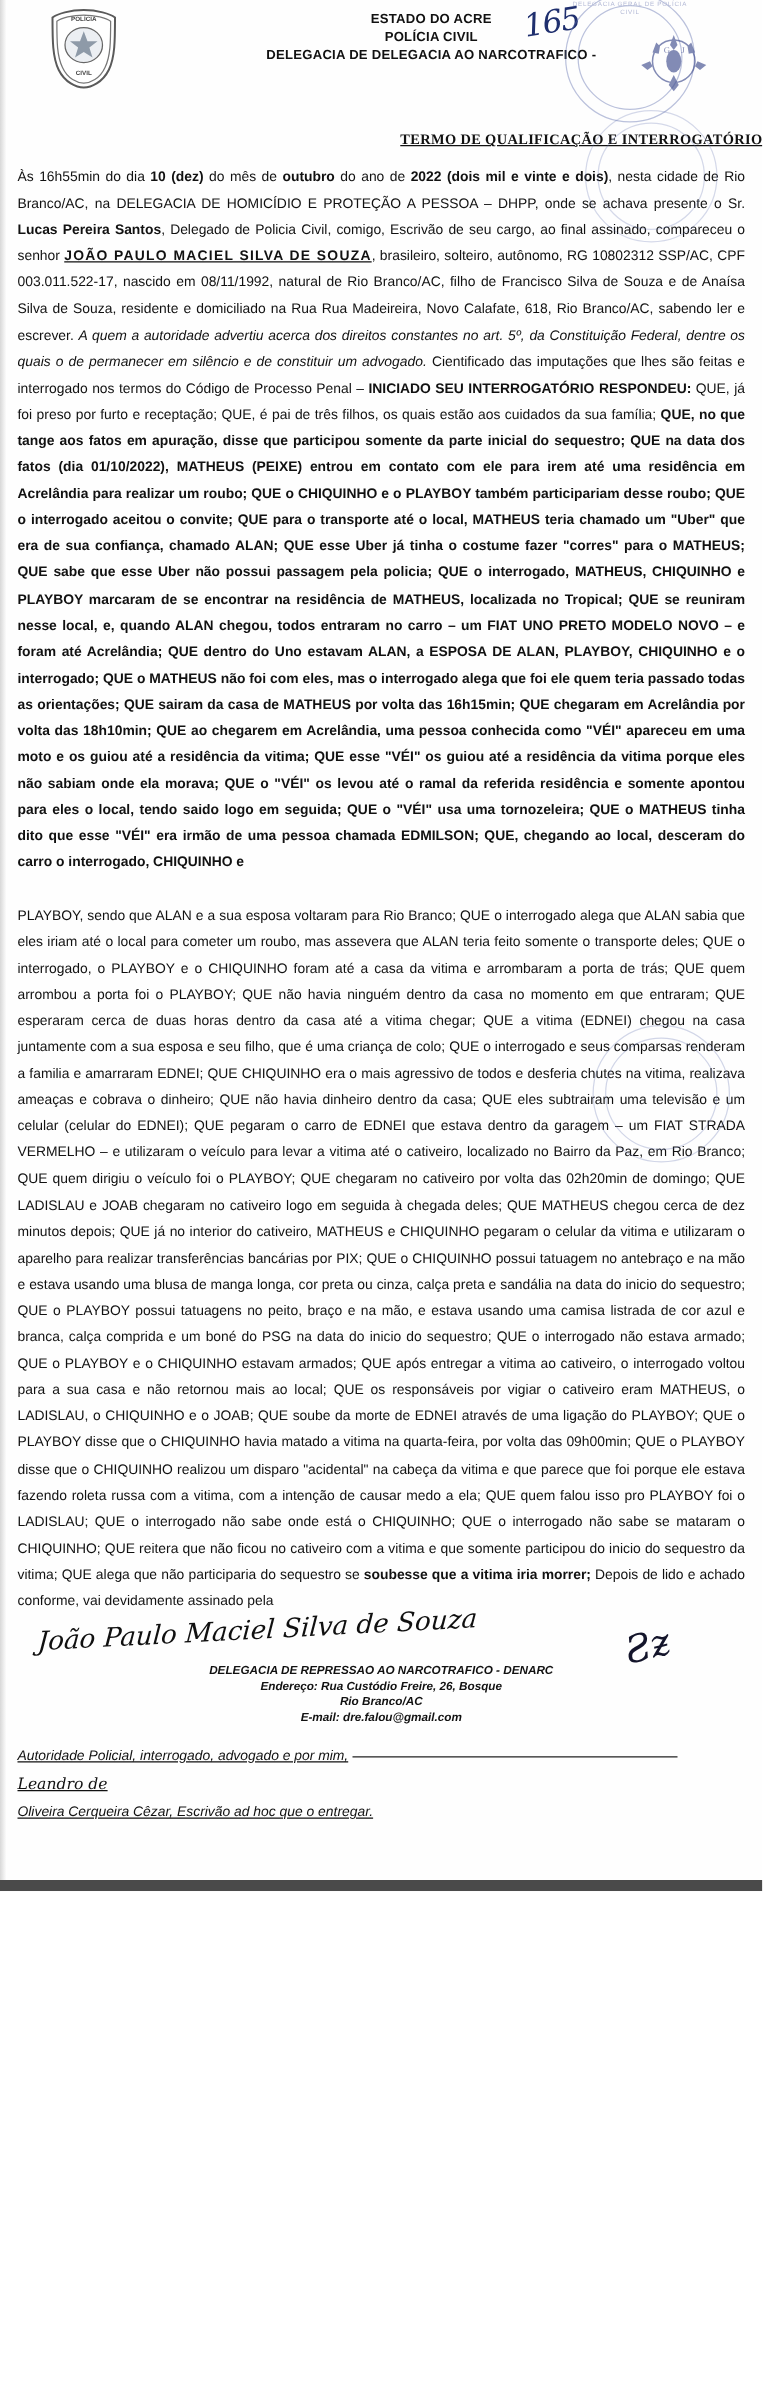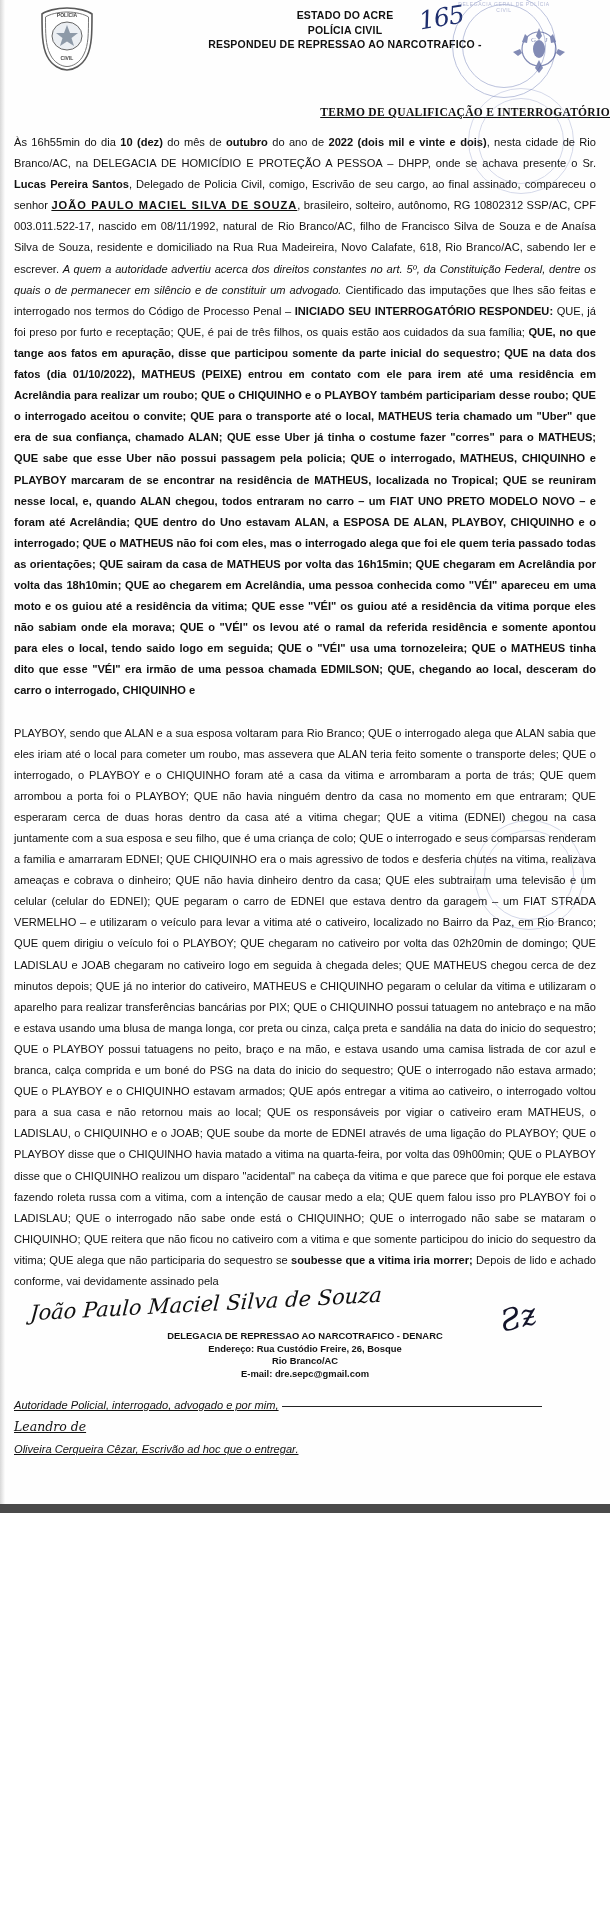--- a/index.html
+++ b/index.html
@@ -152,20 +152,21 @@
     transform: rotate(-14deg);
   }
   .address-block {
     position: absolute;
     left: 0; right: 0;
     top: 36px;
     text-align: center;
     font-size: 9.4px;
     font-weight: bold;
     line-height: 12.6px;
+    font-style: italic;
   }
 
   
   .escrivao {
     position: relative;
     margin: 14px 14px 0 14px;
     font-size: 11.1px;
     line-height: 22px;
     font-style: italic;
     text-decoration: underline;
@@ -268,21 +269,21 @@
       <path d="M31 6 C22 6 13 8.5 9.5 11 C9.5 27 9.5 39 14 48 C18 57 26 60.5 31 60.5 C36 60.5 44 57 48 48 C52.5 39 52.5 27 52.5 11 C49 8.5 40 6 31 6 Z" fill="none" stroke="#777" stroke-width="1"></path>
       <ellipse cx="31" cy="30" rx="15" ry="14" fill="#eceff3" stroke="#666" stroke-width="1"></ellipse>
       <path d="M31 19 L34 27 L42 27 L35.5 32 L38 40 L31 35.5 L24 40 L26.5 32 L20 27 L28 27 Z" fill="#8e9aa8"></path>
       <text x="31" y="11" font-size="5" text-anchor="middle" fill="#444" font-family="Liberation Sans, sans-serif" font-weight="bold">POLÍCIA</text>
       <text x="31" y="54" font-size="5" text-anchor="middle" fill="#444" font-family="Liberation Sans, sans-serif" font-weight="bold">CIVIL</text>
     </svg>
 
     <div class="header-titles">
       <div>ESTADO DO ACRE</div>
       <div>POLÍCIA CIVIL</div>
-      <div class="hdr-line3">RESPONDEU DE REPRESSAO AO NARCOTRAFICO -</div>
+      <div class="hdr-line3">DELEGACIA DE DELEGACIA AO NARCOTRAFICO -</div>
     </div>
 
     <div class="page-number">165</div>
   </div>
 
   <div class="stamp stamp1">
     <div class="stamp-inner"></div>
     <div class="stamp-text" style="top:6px;">DELEGACIA GERAL DE POLÍCIA CIVIL</div>
   </div>
   <div class="stamp stamp3">
@@ -318,21 +319,21 @@
     <p style="margin-top:21px;"><span id="para2">PLAYBOY, sendo que ALAN e a sua esposa voltaram para Rio Branco; QUE o interrogado alega que ALAN sabia que eles iriam até o local para cometer um roubo, mas assevera que ALAN teria feito somente o transporte deles; QUE o interrogado, o PLAYBOY e o CHIQUINHO foram até a casa da vitima e arrombaram a porta de trás; QUE quem arrombou a porta foi o PLAYBOY; QUE não havia ninguém dentro da casa no momento em que entraram; QUE esperaram cerca de duas horas dentro da casa até a vitima chegar; QUE a vitima (EDNEI) chegou na casa juntamente com a sua esposa e seu filho, que é uma criança de colo; QUE o interrogado e seus comparsas renderam a familia e amarraram EDNEI; QUE CHIQUINHO era o mais agressivo de todos e desferia chutes na vitima, realizava ameaças e cobrava o dinheiro; QUE não havia dinheiro dentro da casa; QUE eles subtrairam uma televisão e um celular (celular do EDNEI); QUE pegaram o carro de EDNEI que estava dentro da garagem – um FIAT STRADA VERMELHO – e utilizaram o veículo para levar a vitima até o cativeiro, localizado no Bairro da Paz, em Rio Branco; QUE quem dirigiu o veículo foi o PLAYBOY; QUE chegaram no cativeiro por volta das 02h20min de domingo; QUE LADISLAU e JOAB chegaram no cativeiro logo em seguida à chegada deles; QUE MATHEUS chegou cerca de dez minutos depois; QUE já no interior do cativeiro, MATHEUS e CHIQUINHO pegaram o celular da vitima e utilizaram o aparelho para realizar transferências bancárias por PIX; QUE o CHIQUINHO possui tatuagem no antebraço e na mão e estava usando uma blusa de manga longa, cor preta ou cinza, calça preta e sandália na data do inicio do sequestro; QUE o PLAYBOY possui tatuagens no peito, braço e na mão, e estava usando uma camisa listrada de cor azul e branca, calça comprida e um boné do PSG na data do inicio do sequestro; QUE o interrogado não estava armado; QUE o PLAYBOY e o CHIQUINHO estavam armados; QUE após entregar a vitima ao cativeiro, o interrogado voltou para a sua casa e não retornou mais ao local; QUE os responsáveis por vigiar o cativeiro eram MATHEUS, o LADISLAU, o CHIQUINHO e o JOAB; QUE soube da morte de EDNEI através de uma ligação do PLAYBOY; QUE o PLAYBOY disse que o CHIQUINHO havia matado a vitima na quarta-feira, por volta das 09h00min; QUE o PLAYBOY disse que o CHIQUINHO realizou um disparo "acidental" na cabeça da vitima e que parece que foi porque ele estava fazendo roleta russa com a vitima, com a intenção de causar medo a ela; QUE quem falou isso pro PLAYBOY foi o LADISLAU; QUE o interrogado não sabe onde está o CHIQUINHO; QUE o interrogado não sabe se mataram o CHIQUINHO; QUE reitera que não ficou no cativeiro com a vitima e que somente participou do inicio do sequestro da vitima; QUE alega que não participaria do sequestro se </span><span class="b">soubesse que a vitima iria morrer;</span><span> Depois de lido e achado conforme, vai devidamente assinado pela</span></p>
   </div>
 
   <div class="sig-area">
     <div class="sig-hand">João Paulo Maciel Silva de Souza</div>
     <div class="sig-hand-2">Ƨƶ</div>
     <div class="address-block">
       <div>DELEGACIA DE REPRESSAO AO NARCOTRAFICO - DENARC</div>
       <div>Endereço: Rua Custódio Freire, 26, Bosque</div>
       <div>Rio Branco/AC</div>
-      <div>E-mail: dre.sepc@gmail.com</div>
+      <div>E-mail: dre.falou@gmail.com</div>
     </div>
   </div>
 
   <div class="escrivao">
     <span>Autoridade Policial, interrogado, advogado e por mim,</span><span class="rule-inline"></span><span class="hand-leandro">Leandro de</span><br>
     <span>Oliveira Cerqueira Cêzar, Escrivão ad hoc que o entregar.</span>
   </div>
 
   <div class="deleg-sig">
     <div class="deleg-scribble">ℳ𝒽</div>

